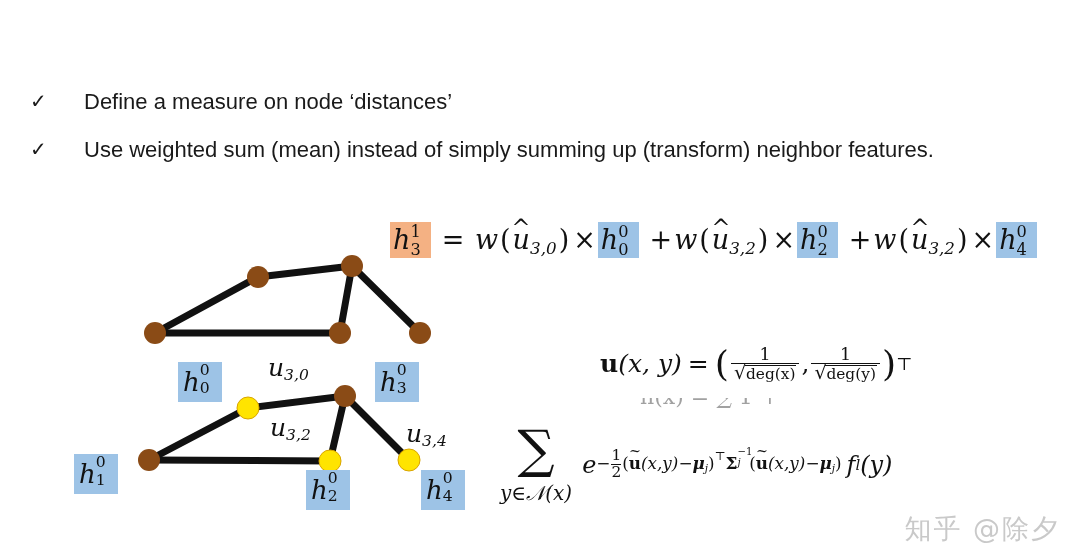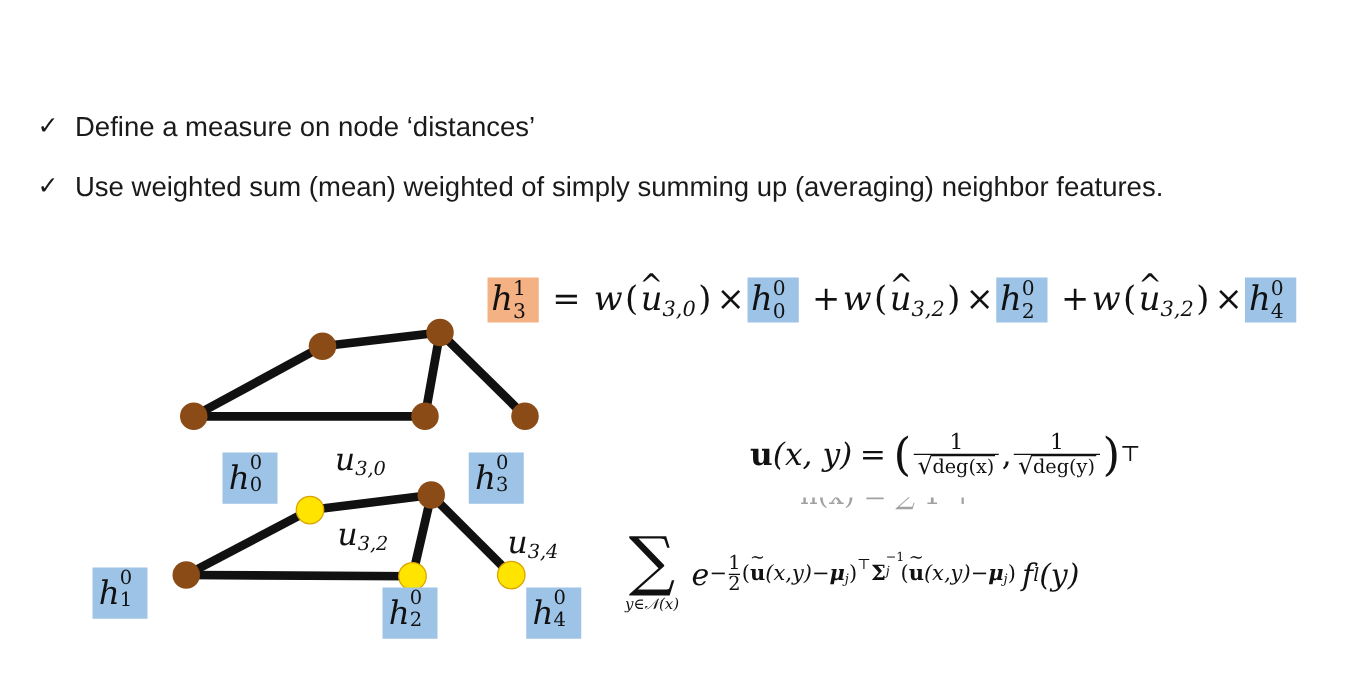--- a/index.html
+++ b/index.html
@@ -43,20 +43,21 @@
   }
   .bullet .tick {
     width: 30px;
     flex: 0 0 30px;
     font-size: 20px;
     line-height: 31px;
     color: #1a1a1a;
   }
   .bullet .btext {
     max-width: 880px;
+    margin-left: 24px;
   }
   #bullet1 { left: 30px; top: 86px; }
   #bullet2 { left: 30px; top: 134px; }
 
   
   .math {
     font-family: "DejaVu Serif", serif;
     color: #111111;
   }
   .mi {            
@@ -189,21 +190,21 @@
     display: flex;
     align-items: center;
   }
   .bigsum {
     display: inline-flex;
     flex-direction: column;
     align-items: center;
     margin-right: 10px;
   }
   .bigsum .sig { font-size: 52px; line-height: 46px; font-style: normal; }
-  .bigsum .lim { font-size: 12px; line-height: 20px; font-style: italic; margin-top: 1px; }
+  .bigsum .lim { font-size: 20px; line-height: 20px; font-style: italic; margin-top: 11px; }
   .expo {
     display: inline-block;
     vertical-align: 0.95em;
     font-size: 0.70em;
   }
   .bf { font-weight: bold; font-style: normal; }
   .bfi { font-weight: bold; font-style: italic; }
   .tilde-u {
     display: inline-block;
     position: relative;
@@ -286,21 +287,21 @@
 
 <div id="slide">
 
 
   <div class="bullet" id="bullet1">
     <span class="tick">✓</span>
     <span class="btext">Define a measure on node ‘distances’</span>
   </div>
   <div class="bullet" id="bullet2">
     <span class="tick">✓</span>
-    <span class="btext">Use weighted sum (mean) weighted of simply summing up (averaging) neighbor features.</span>
+    <span class="btext">Use weighted sum (mean) instead of simply summing up (transform) neighbor features.</span>
   </div>
 
   <div class="graph" id="graph-top">
     <svg width="340" height="120" viewBox="0 0 340 120">
       <g stroke="#111111" stroke-width="7" stroke-linecap="round">
         <line x1="35" y1="93" x2="138" y2="37"></line>
         <line x1="138" y1="37" x2="232" y2="26"></line>
         <line x1="35" y1="93" x2="220" y2="93"></line>
         <line x1="220" y1="93" x2="232" y2="26"></line>
         <line x1="232" y1="26" x2="300" y2="93"></line>
@@ -404,14 +405,15 @@
       <span>u</span><span class="sub">3,0</span>
     </div>
     <div class="edgelabel" style="left:160px; top:44px;">
       <span>u</span><span class="sub">3,2</span>
     </div>
     <div class="edgelabel" style="left:296px; top:50px;">
       <span>u</span><span class="sub">3,4</span>
     </div>
   </div>
 
+  <div id="watermark">知乎 @除夕</div>
 
 </div>
 
 </body></html>

